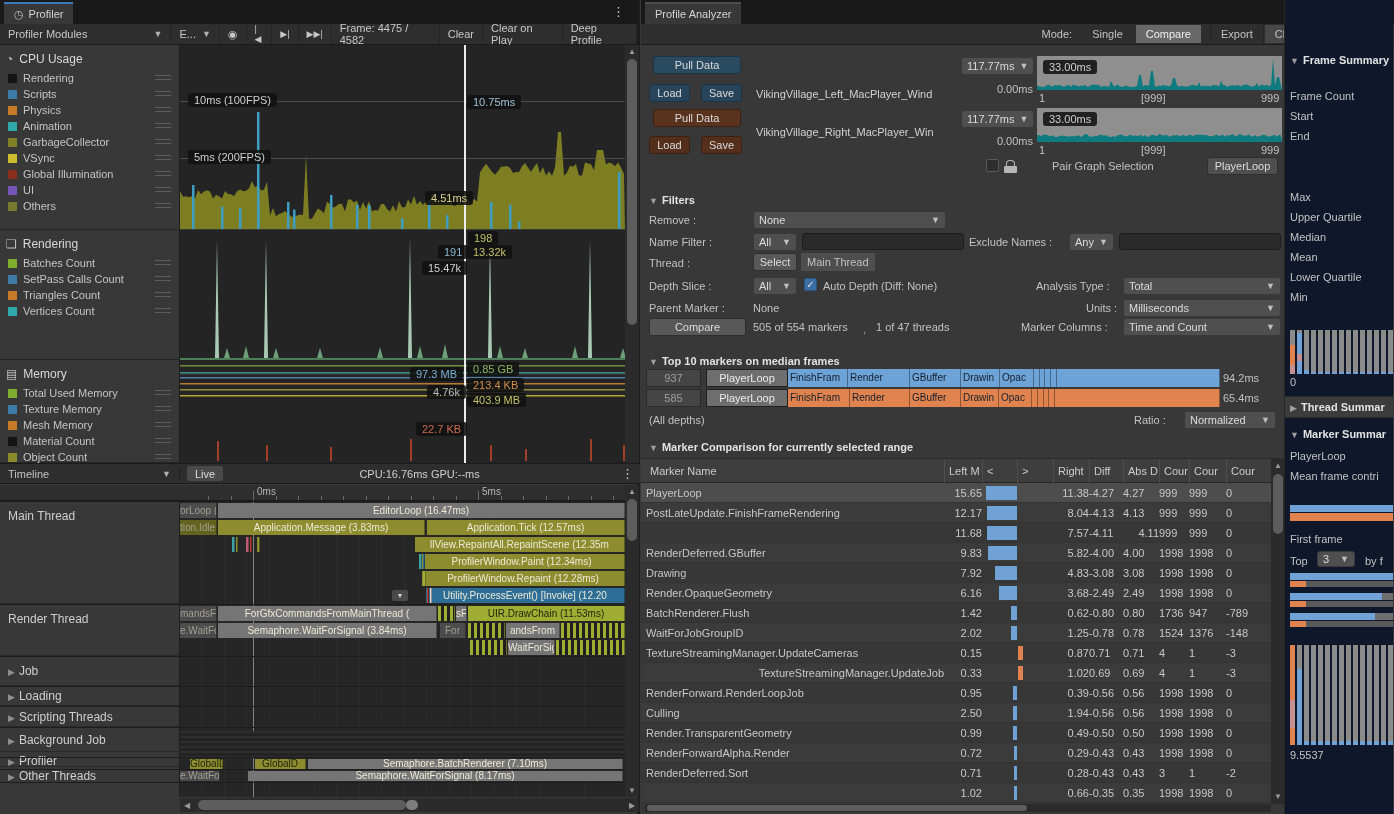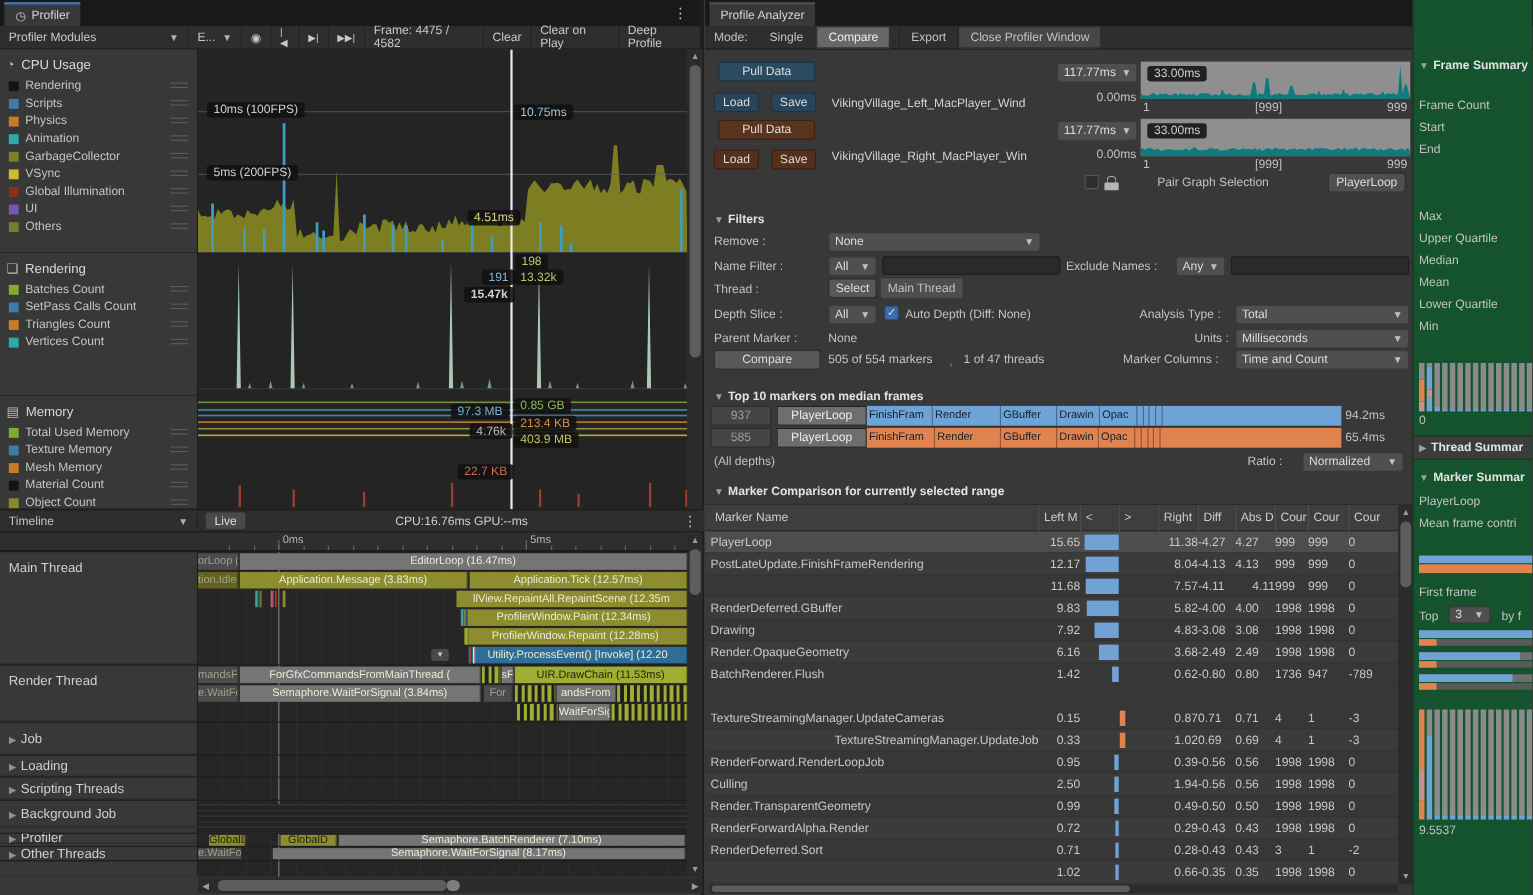--- a/index.html
+++ b/index.html
@@ -8,21 +8,21 @@
        outline:1px solid #7a7a7a;color:#c2c2c2;font-size:11px;}
   .abs{position:absolute;}
   .nowrap{white-space:nowrap;overflow:hidden;}
   
   .tabbar{position:absolute;left:0;top:0;height:24px;background:#191919;width:100%;}
   .tab{position:absolute;top:2px;height:22px;background:#383838;display:flex;align-items:center;
        padding:0 10px;gap:5px;color:#d4d4d4;border-top:2px solid #3a79bb;}
   .tab.noaccent{border-top:2px solid #4c4c4c;}
   .kebab{color:#c8c8c8;font-size:13px;}
   .toolbar{position:absolute;left:0;top:24px;height:21px;width:100%;background:#2e2e2e;
-           border-bottom:1px solid #1b1b1b;display:flex;align-items:stretch;}
+           border-bottom:1px solid #1b1b1b;display:flex;align-items:stretch;justify-content:flex-end;}
   .tbtn{display:flex;align-items:center;padding:0 8px;border-right:1px solid #242424;color:#c8c8c8;}
   .tbtn .arr{margin-left:6px;color:#b0b0b0;font-size:9px;}
   
   .module-col{position:absolute;left:0;top:45px;width:180px;bottom:0;background:#383838;border-right:1px solid #1f1f1f;}
   .module-section{position:relative;border-bottom:1px solid #262626;}
   .module-header{display:flex;align-items:center;gap:6px;padding:7px 6px 4px 6px;color:#d8d8d8;font-size:12px;}
   .module-header .micon{font-size:12px;color:#bcbcbc;}
   .legend-item{display:flex;align-items:center;gap:6px;height:16px;padding-left:8px;position:relative;color:#c4c4c4;}
   .legend-sq{width:9px;height:9px;flex:0 0 9px;}
   .legend-handle{position:absolute;right:8px;top:5px;width:16px;height:5px;
@@ -73,21 +73,21 @@
   .t10-marker{position:absolute;background:#6e6e6e;border:1px solid #1f1f1f;color:#ececec;text-align:center;height:18px;line-height:16px;}
   .t10-seg{position:absolute;height:18px;line-height:18px;font-size:10px;color:#14202c;overflow:hidden;
            white-space:nowrap;border-right:1px solid rgba(0,0,0,.35);padding-left:2px;}
   
   #mk-header{position:absolute;background:#3e3e3e;border-top:1px solid #2a2a2a;border-bottom:1px solid #262626;}
   .mk-hcell{position:absolute;top:0;height:24px;line-height:24px;color:#cccccc;overflow:hidden;white-space:nowrap;
             border-left:1px solid #4e4e4e;padding-left:4px;}
   .mk-row{position:absolute;height:20px;border-bottom:1px solid #333333;}
   .mk-cell{position:absolute;top:0;height:20px;line-height:20px;overflow:hidden;white-space:nowrap;color:#c8c8c8;}
   
-  #summary{position:absolute;left:644px;top:0;width:109px;height:814px;background:#14532d;
+  #summary{position:absolute;left:644px;top:0;width:109px;height:814px;background:#0f172a;
            border-left:1px solid #262626;overflow:hidden;}
   .hist{position:absolute;display:flex;align-items:stretch;gap:2px;}
   .hist .hbar{width:5px;display:flex;flex-direction:column;}
   .hist .hbar div{width:100%;}
   .mini-track{position:absolute;background:#6e6e6e;}
 </style>
 </head>
 <body>
 
 <div id="app">
@@ -268,39 +268,39 @@
             <rect x="329" y="159.59634160995483" width="2.5" height="25.403658390045166" fill="#3d9ec2"></rect>
             <rect x="338" y="176.4612400047481" width="2.5" height="8.538759995251894" fill="#3d9ec2"></rect>
           </svg>
         <div class="gridline" style="top:56px;"></div>
         <div class="gridline" style="top:113px;"></div>
         <div class="glabel" style="left:8px;top:48px;color:#cfcfcf;">10ms (100FPS)</div>
         <div class="glabel" style="left:8px;top:105px;color:#cfcfcf;">5ms (200FPS)</div>
       <div class="glabel" style="left: 287px; top: 50px; color: rgb(159, 195, 216);">10.75ms</div>
           <div class="glabel" style="left: 245px; top: 146px; color: rgb(216, 210, 144);">4.51ms</div>
         </div>
-      <div class="chartpane" id="render-chart" style="top:186px;height:123px;border-bottom:1px solid #3a3a3a;"><svg width="445" height="129">
+      <div class="chartpane" id="render-chart" style="top:186px;height:144px;border-bottom:1px solid #3a3a3a;"><svg width="445" height="129">
             <polygon points="35,127 37,9 39,127" fill="#a9c9b2"></polygon>
             <polygon points="84,127 86,9 88,127" fill="#a9c9b2"></polygon>
             <polygon points="228,127 230,7 232,127" fill="#a9c9b2"></polygon>
             <polygon points="308,127 310,9 312,127" fill="#a9c9b2"></polygon>
             <polygon points="408,127 410,9 412,127" fill="#a9c9b2"></polygon>
             <polygon points="63,127 66,115 69,127" fill="#6f9f7a"></polygon>
             <polygon points="137,127 140,117 143,127" fill="#6f9f7a"></polygon>
             <polygon points="197,127 200,116 203,127" fill="#6f9f7a"></polygon>
             <polygon points="262,127 265,113 268,127" fill="#6f9f7a"></polygon>
             <polygon points="342,127 345,117 348,127" fill="#6f9f7a"></polygon>
             <polygon points="392,127 395,115 398,127" fill="#6f9f7a"></polygon>
             <polygon points="440,127 443,117 446,127" fill="#6f9f7a"></polygon>
             <polygon points="44,127 47,117 50,127" fill="#6f9f7a"></polygon>
             <polygon points="93,127 96,117 99,127" fill="#6f9f7a"></polygon>
             <polygon points="237,127 240,115 243,127" fill="#6f9f7a"></polygon>
             <polygon points="317,127 320,115 323,127" fill="#6f9f7a"></polygon>
             <rect x="0" y="127" width="445" height="2" fill="#4f7f5a"></rect>
-          </svg><div class="glabel" style="left: 288px; top: 0px; color: rgb(194, 194, 104);">198</div><div class="glabel" style="left: 258px; top: 14px; color: rgb(138, 180, 208);">191</div><div class="glabel" style="left: 287px; top: 14px; color: rgb(194, 194, 104);">13.32k</div><div class="glabel" style="left: 242px; top: 30px; color: rgb(208, 208, 208); font-weight: bold;">15.47k</div></div>
+          </svg><div class="glabel" style="left: 288px; top: 0px; color: rgb(194, 194, 104);">198</div><div class="glabel" style="left: 258px; top: 14px; color: rgb(138, 180, 208);">191</div><div class="glabel" style="left: 287px; top: 14px; color: rgb(194, 194, 104);">13.32k</div><div class="glabel" style="left: 242px; top: 30px; color: rgb(208, 208, 208);">15.47k</div></div>
       <div class="chartpane" id="memory-chart" style="top:316px;height:102px;"><svg width="445" height="102">
             <rect x="0" y="4" width="445" height="1.5" fill="#6f8f3f"></rect>
             <rect x="0" y="11" width="445" height="1.5" fill="#3f8f8f"></rect>
             <rect x="0" y="16" width="445" height="1.5" fill="#4f7fa7"></rect>
             <rect x="0" y="22" width="445" height="1.5" fill="#b77a33"></rect>
             <rect x="0" y="28" width="445" height="1.5" fill="#8f8f3f"></rect>
             <rect x="0" y="34" width="445" height="1.5" fill="#b7a733"></rect>
             <rect x="37" y="80" width="2" height="20" fill="#a04028"></rect>
             <rect x="86" y="84" width="2" height="16" fill="#a04028"></rect>
             <rect x="150" y="86" width="2" height="14" fill="#a04028"></rect>
@@ -501,21 +501,21 @@
 
     <div class="btn" style="left:12px;top:109px;width:88px;background:#5a331f;border-color:#3c2113;">
         <span>Pull Data</span>
       </div>
     <div class="btn" style="left:8px;top:136px;width:41px;background:#532f1c;border-color:#3c2113;">
         <span>Load</span>
       </div>
     <div class="btn" style="left:60px;top:136px;width:41px;background:#532f1c;border-color:#3c2113;">
         <span>Save</span>
       </div>
-    <div class="lbl nowrap" style="left:115px;top:136px;width:200px;color:#d2d2d2;">VikingVillage_Right_MacPlayer_Win</div>
+    <div class="lbl nowrap" style="left:115px;top:126px;width:200px;color:#d2d2d2;">VikingVillage_Right_MacPlayer_Win</div>
     <div class="dd" style="left:320px;top:110px;width:73px;">
         <span>117.77ms</span>
         <span class="arr">▼</span>
       </div>
     <div class="lbl" style="left:330px;top:135px;width:62px;text-align:right;">0.00ms</div>
     <div class="pa-graph" id="graphB" style="left:396px;top:108px;width:245px;height:34px;"><svg width="245" height="34">
           <polygon points="0,34 0,27.022115512867458 2,27.100226521492004 4,28.419739842414856 6,26.538684010505676 8,26.83074676990509 10,26.824767231941223 12,28.0235835313797 14,27.908427357673645 16,27.167927861213684 18,28.909537434577942 20,28.95494183152914 22,28.18062098324299 24,27.57552021741867 26,27.727210462093353 28,27.74350279569626 30,28.750934541225433 32,28.239339493215084 34,28.493412226438522 36,27.944294303655624 38,28.850633591413498 40,27.53388886898756 42,27.563573360443115 44,28.924850463867188 46,27.72275587171316 48,26 50,26 52,28.59719717502594 54,28.41205084323883 56,28.72914755344391 58,27.57979830354452 60,28.486509561538696 62,26.996209859848022 64,26.561599016189575 66,27.442190885543823 68,27.39765191078186 70,27.251155614852905 72,28.8575222492218 74,28.942940436303616 76,28.087984040379524 78,28.875493347644806 80,27.522120974957943 82,27.10034602880478 84,26.56127566099167 86,27.551751375198364 88,27.98110270500183 90,28.380251169204712 92,27 94,27 96,27.95551558583975 98,27.309261351823807 100,27.92687201499939 102,27.7156879901886 104,26.836521863937378 106,28.63070511817932 108,27.010400533676147 110,28.9677574634552 112,28.385336604900658 114,26.96441078186035 116,26.725260257720947 118,27.48768711090088 120,28.169118404388428 122,26 124,26.812797985970974 126,27.624258637428284 128,27.2250314950943 130,26.941694855690002 132,28.391985535621643 134,28.37796652317047 136,26.918253540992737 138,27.76071035861969 140,26.76623785495758 142,28.24178183078766 144,27.738184571266174 146,27.016005158424377 148,27.819933533668518 150,28.289923310279846 152,26.774668335914612 154,27 156,28.486666321754456 158,26.784109711647034 160,27.05504858493805 162,26.694807648658752 164,26.637529969215393 166,26.67355978488922 168,27.544169068336487 170,26.76675283908844 172,28.58111822605133 174,28.09499228000641 176,28.144373536109924 178,27.071852326393127 180,26.563524842262268 182,28.372625946998596 184,27.195505738258362 186,26.653074860572815 188,28.768343567848206 190,27.01817949861288 192,27.865762948989868 194,26.766469717025757 196,26 198,28.544085264205933 200,27.631092309951782 202,26.53404974937439 204,26.5230610370636 206,27.465183973312378 208,27.77987504005432 210,27.394922018051147 212,26.5055992603302 214,28.13509249687195 216,28.783302545547485 218,26.958949767053127 220,28.632317423820496 222,28.365035891532898 224,27.778712153434753 226,26.782022356987 228,27 230,28.090015292167664 232,28.690138697624207 234,27.99275004863739 236,27.145844340324402 238,26.94493854045868 240,28.98419463634491 242,26.75383171159774 244,27.412542939186096 245,34" fill="#0e7b80"></polygon>
         </svg></div>
     <div class="badge" style="left:402px;top:112px;">33.00ms</div>
     <div class="lbl" style="left:398px;top:144px;">1</div>
@@ -705,20 +705,31 @@
           <div class="mk-cell" style="left: 5px; width: 298px; text-align: left;">BatchRenderer.Flush</div>
           <div class="mk-cell" style="left: 303px; width: 38px; text-align: right;">1.42</div>
           <div class="abs" style="top: 3px; height: 14px; width: 6px; left: 370px; background: rgb(113, 162, 214);"></div>
           <div class="mk-cell" style="left: 412px; width: 36px; text-align: right;">0.62</div>
           <div class="mk-cell" style="left: 448px; width: 34px; text-align: left;">-0.80</div>
           <div class="mk-cell" style="left: 482px; width: 36px; text-align: left;">0.80</div>
           <div class="mk-cell" style="left: 518px; width: 30px; text-align: left;">1736</div>
           <div class="mk-cell" style="left: 548px; width: 37px; text-align: left;">947</div>
           <div class="mk-cell" style="left: 585px; width: 37px; text-align: left;">-789</div>
         </div>
+        <div class="mk-row" style="left: 0px; top: 140px; width: 630px; background: rgb(59, 59, 59);">
+          <div class="mk-cell" style="left: 5px; width: 298px; text-align: left;">WaitForJobGroupID</div>
+          <div class="mk-cell" style="left: 303px; width: 38px; text-align: right;">2.02</div>
+          <div class="abs" style="top: 3px; height: 14px; width: 6px; left: 370px; background: rgb(113, 162, 214);"></div>
+          <div class="mk-cell" style="left: 412px; width: 36px; text-align: right;">1.25</div>
+          <div class="mk-cell" style="left: 448px; width: 34px; text-align: left;">-0.78</div>
+          <div class="mk-cell" style="left: 482px; width: 36px; text-align: left;">0.78</div>
+          <div class="mk-cell" style="left: 518px; width: 30px; text-align: left;">1524</div>
+          <div class="mk-cell" style="left: 548px; width: 37px; text-align: left;">1376</div>
+          <div class="mk-cell" style="left: 585px; width: 37px; text-align: left;">-148</div>
+        </div>
         <div class="mk-row" style="left: 0px; top: 160px; width: 630px; background: rgb(55, 55, 55);">
           <div class="mk-cell" style="left: 5px; width: 298px; text-align: left;">TextureStreamingManager.UpdateCameras</div>
           <div class="mk-cell" style="left: 303px; width: 38px; text-align: right;">0.15</div>
           <div class="abs" style="top: 3px; height: 14px; width: 5px; left: 377px; background: rgb(224, 131, 79);"></div>
           <div class="mk-cell" style="left: 412px; width: 36px; text-align: right;">0.87</div>
           <div class="mk-cell" style="left: 448px; width: 34px; text-align: left;">0.71</div>
           <div class="mk-cell" style="left: 482px; width: 36px; text-align: left;">0.71</div>
           <div class="mk-cell" style="left: 518px; width: 30px; text-align: left;">4</div>
           <div class="mk-cell" style="left: 548px; width: 37px; text-align: left;">1</div>
           <div class="mk-cell" style="left: 585px; width: 37px; text-align: left;">-3</div>

